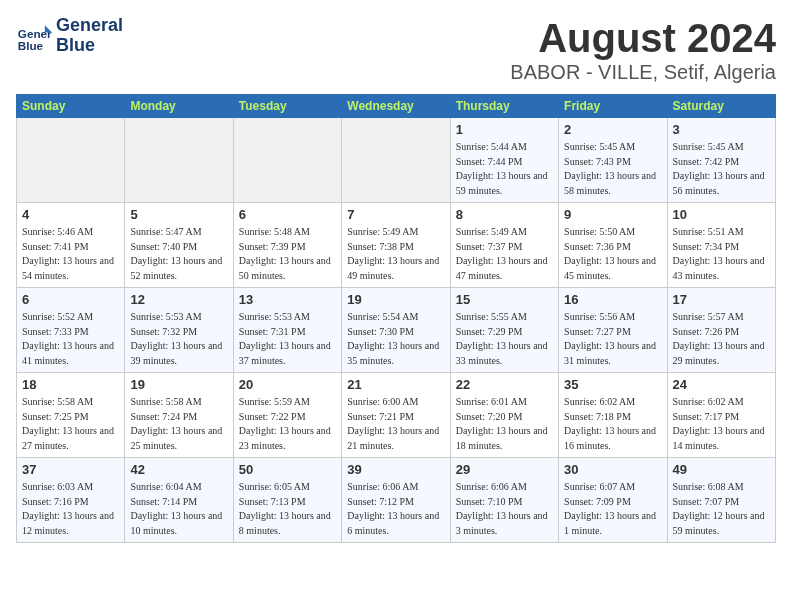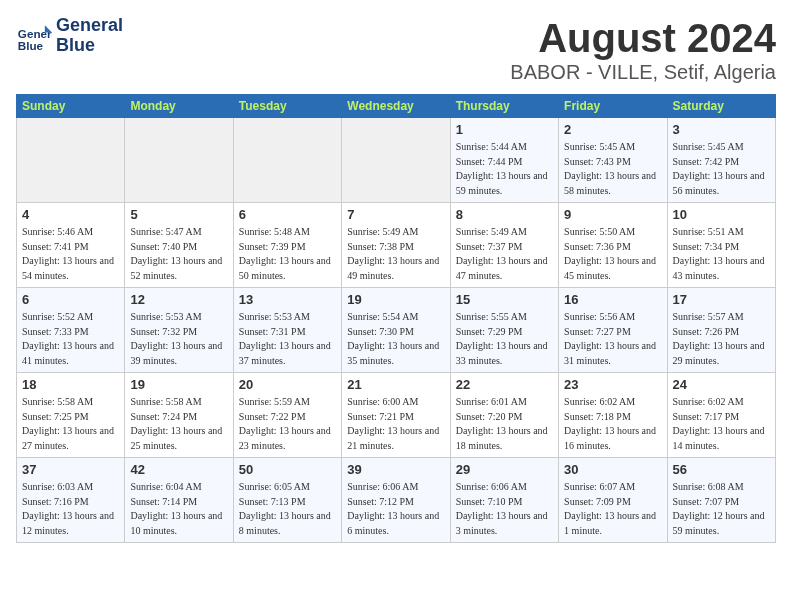--- a/index.html
+++ b/index.html
@@ -211,21 +211,21 @@
         </td>
         <td>
           <div class="day-num">21</div>
           <div class="day-info">Sunrise: 6:00 AM<br>Sunset: 7:21 PM<br>Daylight: 13 hours and 21 minutes.</div>
         </td>
         <td>
           <div class="day-num">22</div>
           <div class="day-info">Sunrise: 6:01 AM<br>Sunset: 7:20 PM<br>Daylight: 13 hours and 18 minutes.</div>
         </td>
         <td>
-          <div class="day-num">23</div>
+          <div class="day-num">35</div>
           <div class="day-info">Sunrise: 6:02 AM<br>Sunset: 7:18 PM<br>Daylight: 13 hours and 16 minutes.</div>
         </td>
         <td>
           <div class="day-num">24</div>
           <div class="day-info">Sunrise: 6:02 AM<br>Sunset: 7:17 PM<br>Daylight: 13 hours and 14 minutes.</div>
         </td>
       </tr>
       <tr>
         <td>
           <div class="day-num">37</div>
@@ -245,18 +245,18 @@
         </td>
         <td>
           <div class="day-num">29</div>
           <div class="day-info">Sunrise: 6:06 AM<br>Sunset: 7:10 PM<br>Daylight: 13 hours and 3 minutes.</div>
         </td>
         <td>
           <div class="day-num">30</div>
           <div class="day-info">Sunrise: 6:07 AM<br>Sunset: 7:09 PM<br>Daylight: 13 hours and 1 minute.</div>
         </td>
         <td>
-          <div class="day-num">56</div>
+          <div class="day-num">49</div>
           <div class="day-info">Sunrise: 6:08 AM<br>Sunset: 7:07 PM<br>Daylight: 12 hours and 59 minutes.</div>
         </td>
       </tr>
     </tbody>
 </table>
 
 </body></html>

